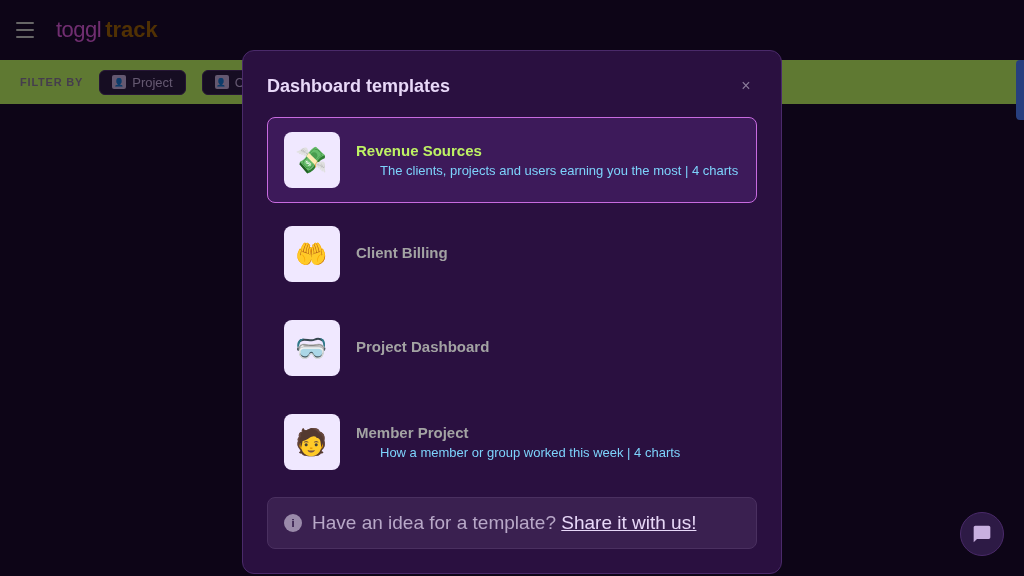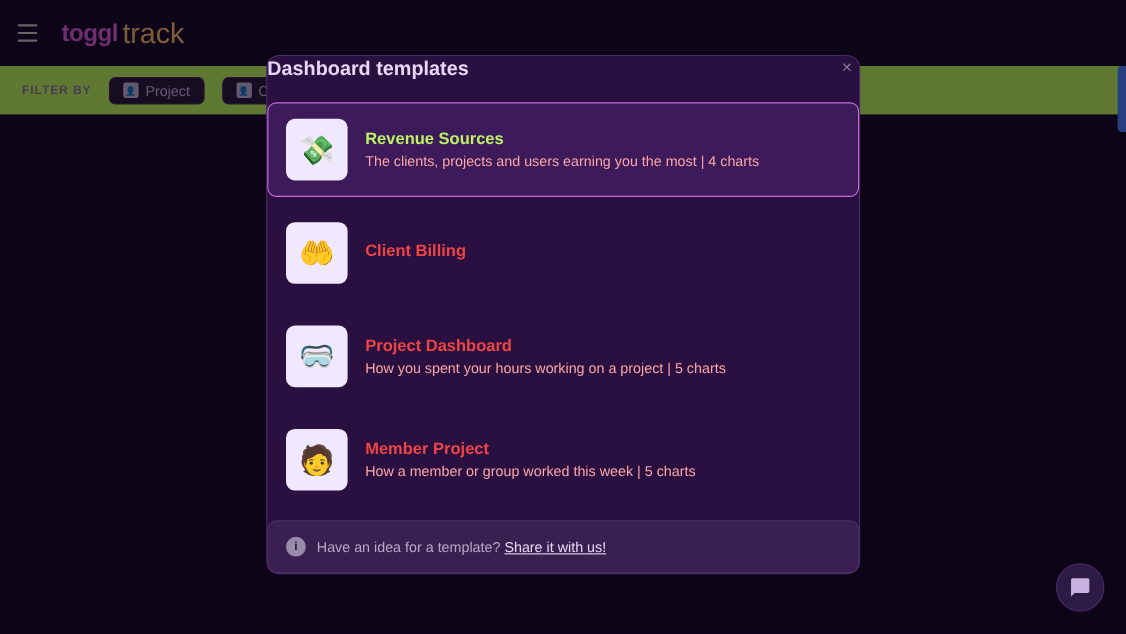--- a/index.html
+++ b/index.html
@@ -42,28 +42,28 @@
       background: #ccc;
       border-radius: 2px;
     }
 
     .logo {
       display: flex; align-items: center; gap: 4px;
     }
     .logo-toggl {
       color: #e05ce0;
       font-size: 22px;
-      font-weight: 700;
+      font-weight: 400;
       letter-spacing: -0.5px;
       text-align: center;
     }
     .logo-track {
-      color: #fdba74;
-      font-size: 26px;
-      font-weight: 400;
+      color: #a16207;
+      font-size: 22px;
+      font-weight: 700;
     }
 
     .filter-row {
       position: absolute;
       top: 60px; left: 0; right: 0;
       height: 44px;
       background: #bef264;
       display: flex;
       align-items: center;
       padding: 0 20px;
@@ -128,20 +128,21 @@
     
     .modal {
       position: absolute;
       top: 50px;
       left: 50%;
       transform: translateX(-50%);
       width: 540px;
       background: #2a1040;
       border-radius: 12px;
       border: 1px solid #4a2a6a;
+      padding: 24px;
     }
 
     .modal-header {
       display: flex;
       align-items: center;
       justify-content: space-between;
       margin-bottom: 20px;
     }
     .modal-title {
       color: #e8d8f8;
@@ -181,29 +182,30 @@
       display: flex; align-items: center; justify-content: center;
       font-size: 28px;
       flex-shrink: 0;
       overflow: hidden;
     }
 
     .template-info { flex: 1; }
     .template-name {
       font-size: 15px;
       font-weight: 600;
-      color: #ef4444;
+      color: #a3a3a3;
       margin-bottom: 4px;
     }
     .template-item.selected .template-name {
       color: #bef264;
     }
     .template-desc {
       font-size: 13px;
-      color: #fca5a5;
+      color: #7dd3fc;
+      margin-left: 24px;
     }
 
     
     .modal-footer {
       display: flex;
       align-items: center;
       gap: 10px;
       margin-top: 12px;
       padding: 14px 16px;
       background: #3a2050;
@@ -214,21 +216,21 @@
       width: 18px; height: 18px;
       border-radius: 50%;
       background: #9a8aaa;
       display: flex; align-items: center; justify-content: center;
       color: #2a1040;
       font-size: 11px;
       font-weight: 700;
       flex-shrink: 0;
     }
     .footer-text {
-      font-size: 13px;
+      font-size: 19px;
       color: #b8a8c8;
     }
     .footer-link {
       color: #e8d8f8;
       text-decoration: underline;
       cursor: pointer;
     }
 
     
     .icon-revenue { font-size: 26px; }
@@ -293,31 +295,30 @@
       <div class="template-name">Client Billing</div>
     </div>
   </div>
 
   <div class="template-item">
     <div class="template-icon">
       <span class="icon-project">🥽</span>
     </div>
     <div class="template-info">
       <div class="template-name">Project Dashboard</div>
-      <div class="template-desc">How you spent your hours working on a project | 5 charts</div>
     </div>
   </div>
 
   <div class="template-item">
     <div class="template-icon">
       <span class="icon-member">🧑</span>
     </div>
     <div class="template-info">
       <div class="template-name">Member Project</div>
-      <div class="template-desc">How a member or group worked this week | 5 charts</div>
+      <div class="template-desc">How a member or group worked this week | 4 charts</div>
     </div>
   </div>
 
   <div class="modal-footer">
     <div class="footer-icon">i</div>
     <div class="footer-text">
       <span>Have an idea for a template?</span>
       <span> </span>
       <span class="footer-link">Share it with us!</span>
     </div>

